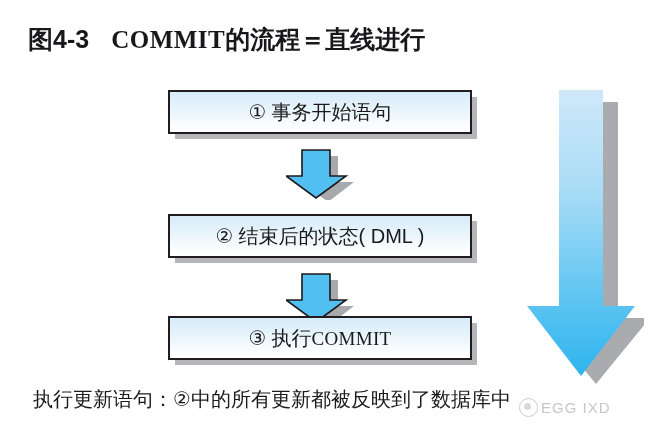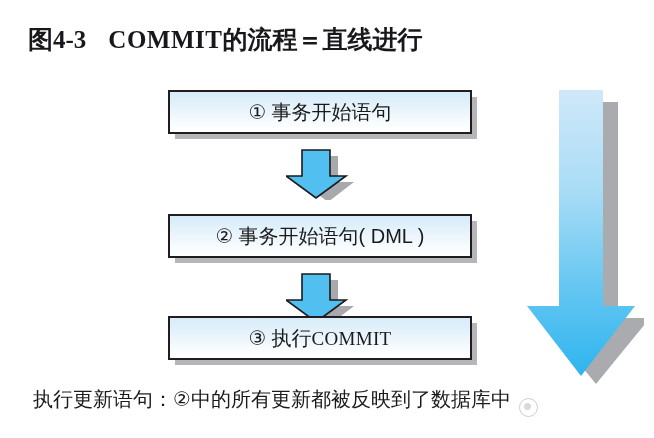--- a/index.html
+++ b/index.html
@@ -21,21 +21,21 @@
     position: absolute;
     left: 28px;
     top: 24px;
     font-size: 25px;
     font-weight: 700;
     letter-spacing: 0px;
     white-space: nowrap;
     color: #17171c;
     line-height: 30px;
   }
-  #figure-title .t-label { font-family: Liberation Serif, serif; }
+  #figure-title .t-label { font-family: Liberation Sans, sans-serif; }
   #figure-title .t-gap { display: inline-block; width: 22px; }
   #figure-title .t-mono {
     font-family: "Liberation Serif", "DejaVu Serif", serif;
     font-weight: 700;
     letter-spacing: 0.5px;
   }
 
   
   .flow-box {
     position: absolute;
@@ -148,21 +148,21 @@
 
 <div class="small-arrow" id="small-arrow-1">
   <svg viewBox="0 0 68 52" xmlns="http://www.w3.org/2000/svg">
     <path d="M20 6 L48 6 L48 32 L64 32 L38 52 L12 32 L28 32 L28 6 Z" fill="#a8a9ad" transform="translate(4,2)"></path>
     <path d="M16 2 L44 2 L44 28 L60 28 L30 50 L0 28 L16 28 Z" fill="#51c0f0" stroke="#1d1a1c" stroke-width="1.6" stroke-linejoin="miter"></path>
   </svg>
 </div>
 
 <div class="flow-box" id="flow-box-2">
   <span class="box-text">
-    <span class="num">②</span><span>事务开始语句( DML )</span>
+    <span class="num">②</span><span>结束后的状态( DML )</span>
   </span>
 </div>
 
 <div class="small-arrow" id="small-arrow-2">
   <svg viewBox="0 0 68 52" xmlns="http://www.w3.org/2000/svg">
     <path d="M20 6 L48 6 L48 32 L64 32 L38 52 L12 32 L28 32 L28 6 Z" fill="#a8a9ad" transform="translate(4,2)"></path>
     <path d="M16 2 L44 2 L44 28 L60 28 L30 50 L0 28 L16 28 Z" fill="#51c0f0" stroke="#1d1a1c" stroke-width="1.6" stroke-linejoin="miter"></path>
   </svg>
 </div>
 
@@ -184,13 +184,14 @@
     </defs>
     <path d="M41 10 L85 10 L85 226 L117 226 L63 292 L9 226 L41 226 Z" fill="#a9abaf" transform="translate(9,6)"></path>
     <path d="M35 4 L79 4 L79 220 L111 220 L57 290 L3 220 L35 220 Z" fill="url(#bigArrowGrad)"></path>
   </svg>
 </div>
 
 <div id="caption">执行更新语句：②中的所有更新都被反映到了数据库中</div>
 
 <div id="watermark">
   <span class="wm-logo"></span>
+  <span class="wm-text">EGG IXD</span>
 </div>
 
 </body></html>

